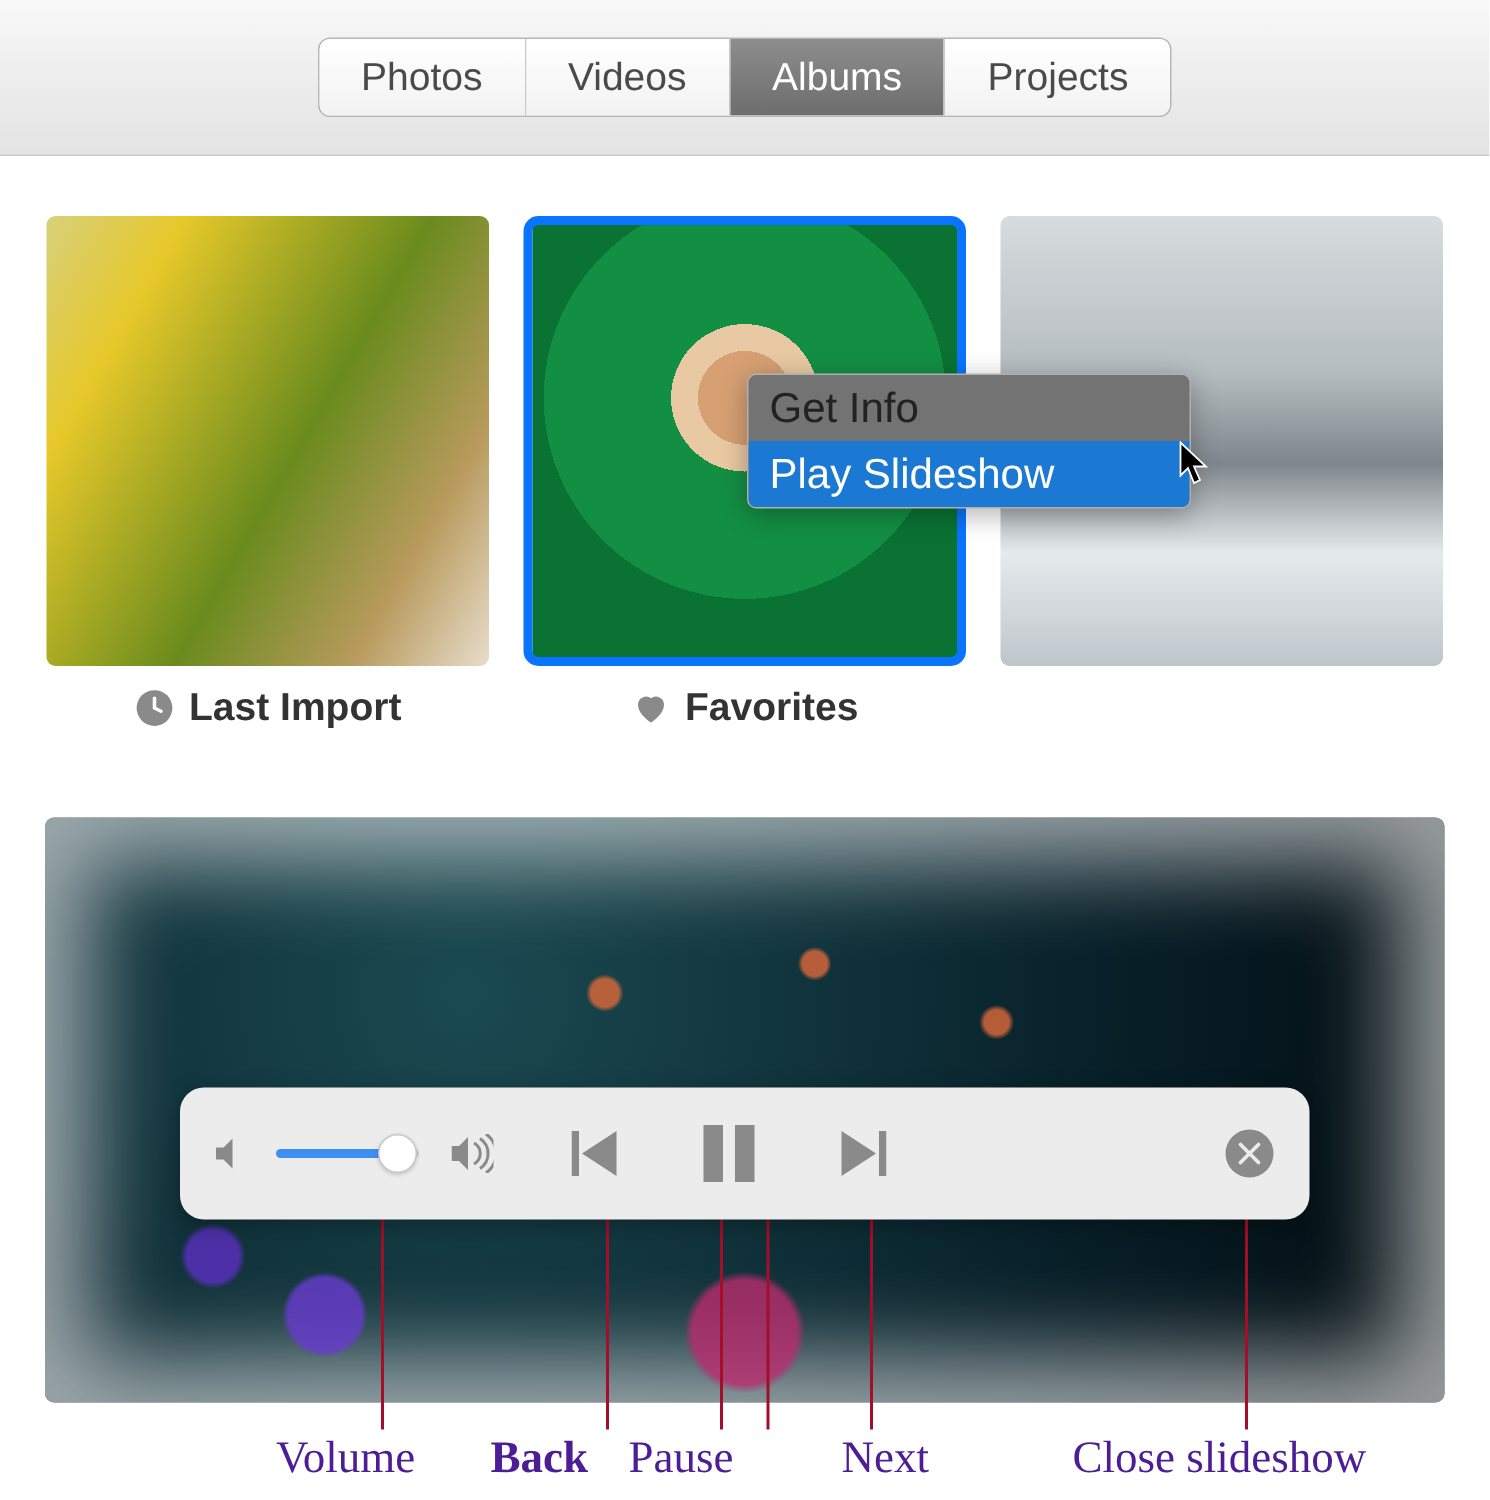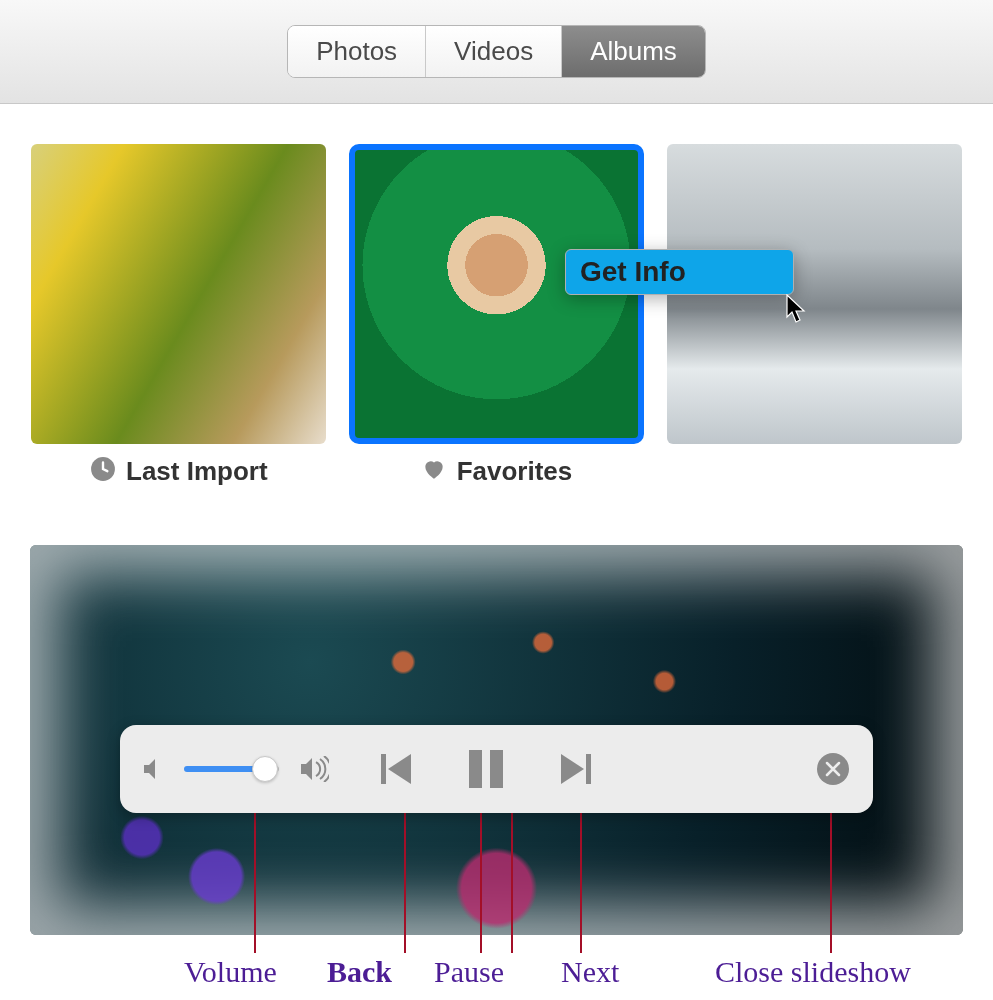--- a/index.html
+++ b/index.html
@@ -60,41 +60,41 @@
   .album.selected .thumb {
     border: 6px solid #0a74ff;
     border-radius: 10px;
   }
   
   .thumb1 { background: linear-gradient(120deg,#d8d07b 0%,#e6c82a 20%,#6a8b1d 55%,#b79a5c 80%,#e8ddcc 100%); }
   .thumb2 { background: radial-gradient(circle at 50% 40%, #d6a073 0 14%, #e8c9a3 14% 22%, #138f44 22% 60%, #0a7333 60% 100%); }
   .thumb3 { background: linear-gradient(#d7dcde 0%, #b5bcc0 35%, #7f868b 55%, #e5eaec 75%, #bfc6cb 100%); }
   .album-label {
     display: flex;
+    align-items: center;
     gap: 10px;
     margin-top: 12px;
     justify-content: center;
     font-size: 26px;
     color: #333;
     font-weight: 600;
   }
   .album-icon { fill: #888; }
   
   .ctx {
     position: absolute;
     top: 105px;
     right: -150px;
-    width: 229px;
-    background: #0ea5e9;
+    width: 296px;
+    background: #737373;
     border: 1px solid #b0b0b0;
     border-radius: 6px;
     box-shadow: 0 4px 18px rgba(0,0,0,0.3);
     overflow: hidden;
     z-index: 10;
-    font-weight: bold;
   }
   .ctx-item {
     padding: 6px 14px;
     font-size: 28px;
     color: #222;
   }
   .ctx-item.hover {
     background: #1b78d3;
     color: #ffffff;
   }
@@ -187,20 +187,21 @@
   }
 </style>
 </head>
 <body>
 
 <div class="topbar">
   <div class="segmented">
     <div class="seg">Photos</div>
     <div class="seg">Videos</div>
     <div class="seg active">Albums</div>
+    <div class="seg">Projects</div>
   </div>
 </div>
 
 <div class="albums-row">
 
   <div class="album">
     <div class="thumb thumb1"></div>
     <div class="album-label">
       <svg class="album-icon" width="26" height="26" viewBox="0 0 24 24">
           <circle cx="12" cy="12" r="11" fill="#8a8a8a"></circle>
@@ -214,20 +215,21 @@
     <div class="thumb thumb2"></div>
     <div class="album-label">
       <svg class="album-icon" width="26" height="26" viewBox="0 0 24 24">
           <path fill="#8a8a8a" d="M12 21s-8-5-8-11a5 5 0 0 1 8-4 5 5 0 0 1 8 4c0 6-8 11-8 11z"></path>
         </svg>
       <span>Favorites</span>
     </div>
 
     <div class="ctx">
       <div class="ctx-item">Get Info</div>
+      <div class="ctx-item hover">Play Slideshow</div>
     </div>
   </div>
 
   <div class="album">
     <div class="thumb thumb3"></div>
   </div>
 
 </div>
 
 <svg class="cursor" width="26" height="30" viewBox="0 0 26 30">
@@ -274,16 +276,16 @@
 <div class="callouts">
   <div class="callout-line" style="left:254px; top:783px; height:170px;"></div>
   <div class="callout-line" style="left:404px; top:790px; height:163px;"></div>
   <div class="callout-line" style="left:480px; top:794px; height:159px;"></div>
   <div class="callout-line" style="left:511px; top:794px; height:159px;"></div>
   <div class="callout-line" style="left:580px; top:790px; height:163px;"></div>
   <div class="callout-line" style="left:830px; top:788px; height:165px;"></div>
 
   <div class="callout-label" style="left:184px; top:955px;">Volume</div>
   <div class="callout-label" style="left:327px; top:955px;font-weight:bold;">Back</div>
-  <div class="callout-label" style="left:419px; top:955px;margin-left:15px;">Pause</div>
+  <div class="callout-label" style="left:419px; top:955px;">Pause</div>
   <div class="callout-label" style="left:561px; top:955px;">Next</div>
   <div class="callout-label" style="left:715px; top:955px;">Close slideshow</div>
 </div>
 
 </body></html>

